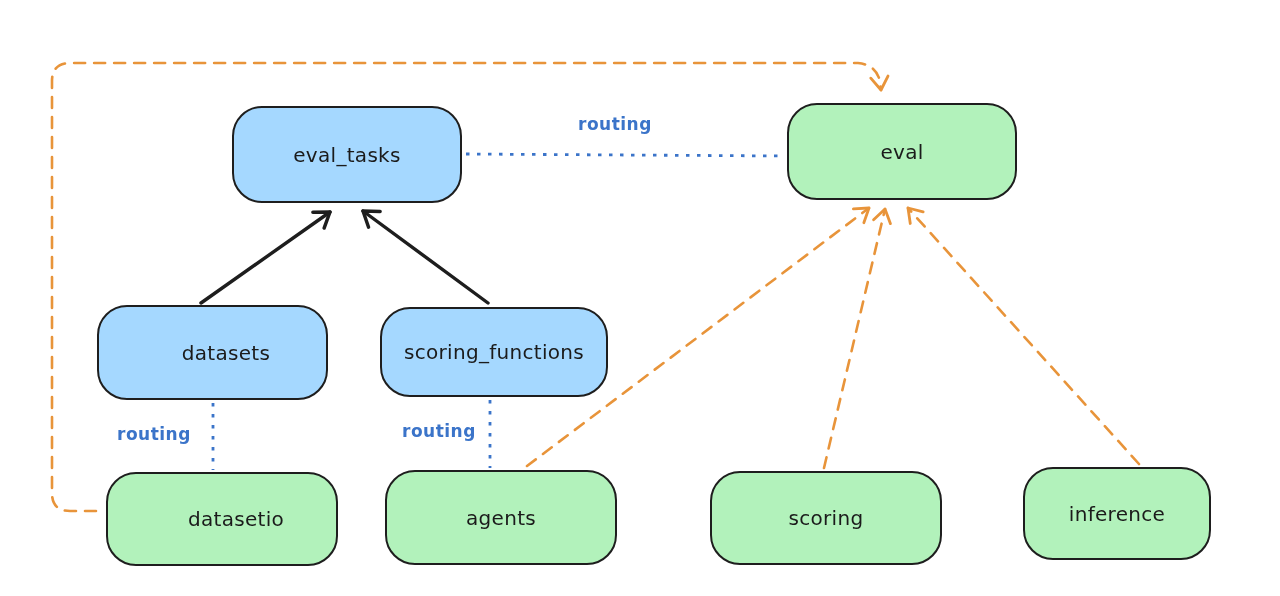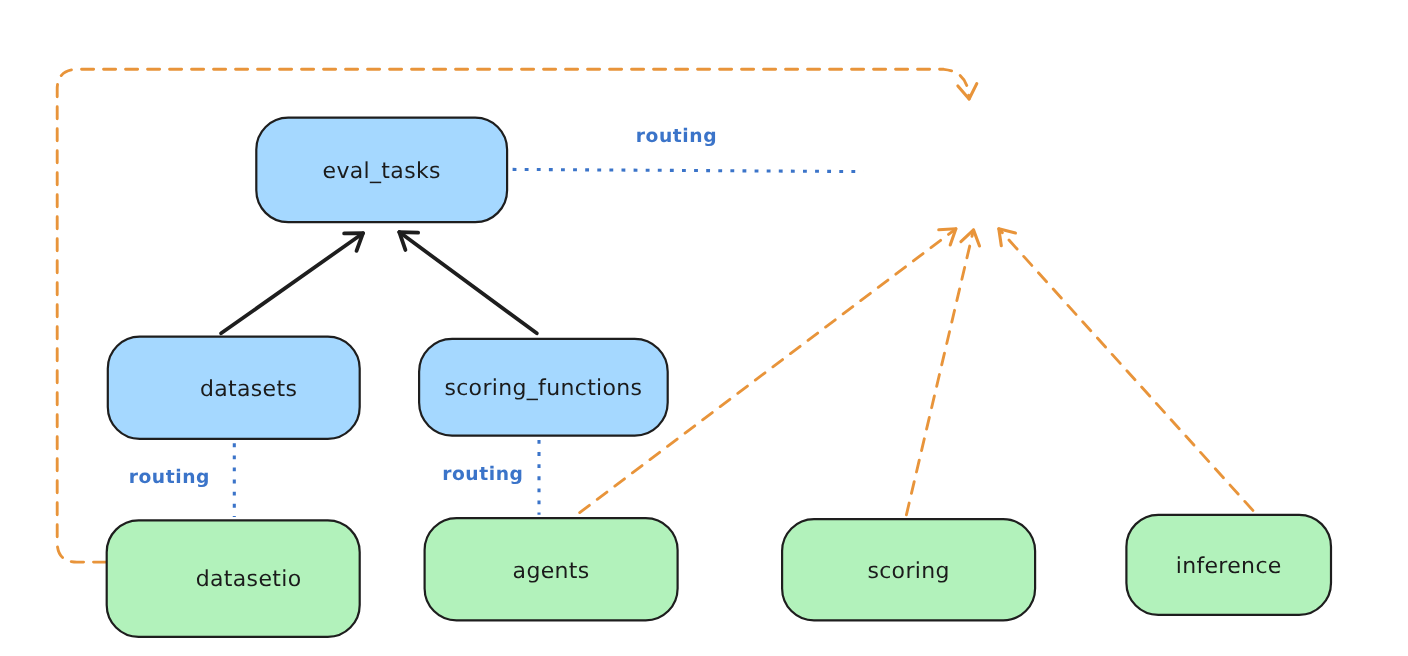--- a/index.html
+++ b/index.html
@@ -26,22 +26,22 @@
     display:flex;align-items:center;justify-content:center;
     font-size:20px;color:#1b1b1b;
     letter-spacing:0.3px;
     box-sizing:border-box;
   }
   .node.blue{background:var(--blue-fill);}
   .node.green{background:var(--green-fill);}
   .node-eval_tasks{left:232px;top:106px;width:230px;height:97px;}
   .node-eval{left:787px;top:103px;width:230px;height:97px;}
   .node-datasets{left:97px;top:305px;width:231px;height:95px;padding-left:27px;}
-  .node-scoring_functions{left:380px;top:307px;width:228px;height:90px;border-radius:31px;}
-  .node-datasetio{left:96px;top:472px;width:232px;height:108px;padding-left:28px;}
+  .node-scoring_functions{left:380px;top:307px;width:228px;height:90px;}
+  .node-datasetio{left:106px;top:472px;width:232px;height:94px;padding-left:28px;}
   .node-scoring{left:385px;top:470px;width:232px;height:95px;}
   .node-agents{left:710px;top:471px;width:232px;height:94px;}
   .node-inference{left:1023px;top:467px;width:188px;height:93px;}
   .routing-label{
     position:absolute;
     color:var(--routing-blue);
     font-size:17px;font-weight:600;
     letter-spacing:0.5px;
     white-space:nowrap;
   }
@@ -77,20 +77,23 @@
     <path class="edge-orange-dashed" d="M 527 466 L 869 208" marker-end="url(#arrow-orange)"></path>
     <path class="edge-orange-dashed" d="M 824 468 L 885 209" marker-end="url(#arrow-orange)"></path>
     <path class="edge-orange-dashed" d="M 1139 464 L 908 208" marker-end="url(#arrow-orange)"></path>
 
     <path class="edge-orange-dashed" d="M 96 511 L 70 511 Q 52 511 52 493 L 52 81 Q 52 63 71 63 L 858 63 Q 877 65 880 82 L 881 90" marker-end="url(#arrow-orange)"></path>
   </svg>
 
   <div class="node blue node-eval_tasks">
     <span>eval_tasks</span>
   </div>
+  <div class="node green node-eval">
+    <span>eval</span>
+  </div>
   <div class="node blue node-datasets">
     <span>datasets</span>
   </div>
   <div class="node blue node-scoring_functions">
     <span>scoring_functions</span>
   </div>
   <div class="node green node-datasetio">
     <span>datasetio</span>
   </div>
   <div class="node green node-scoring">

